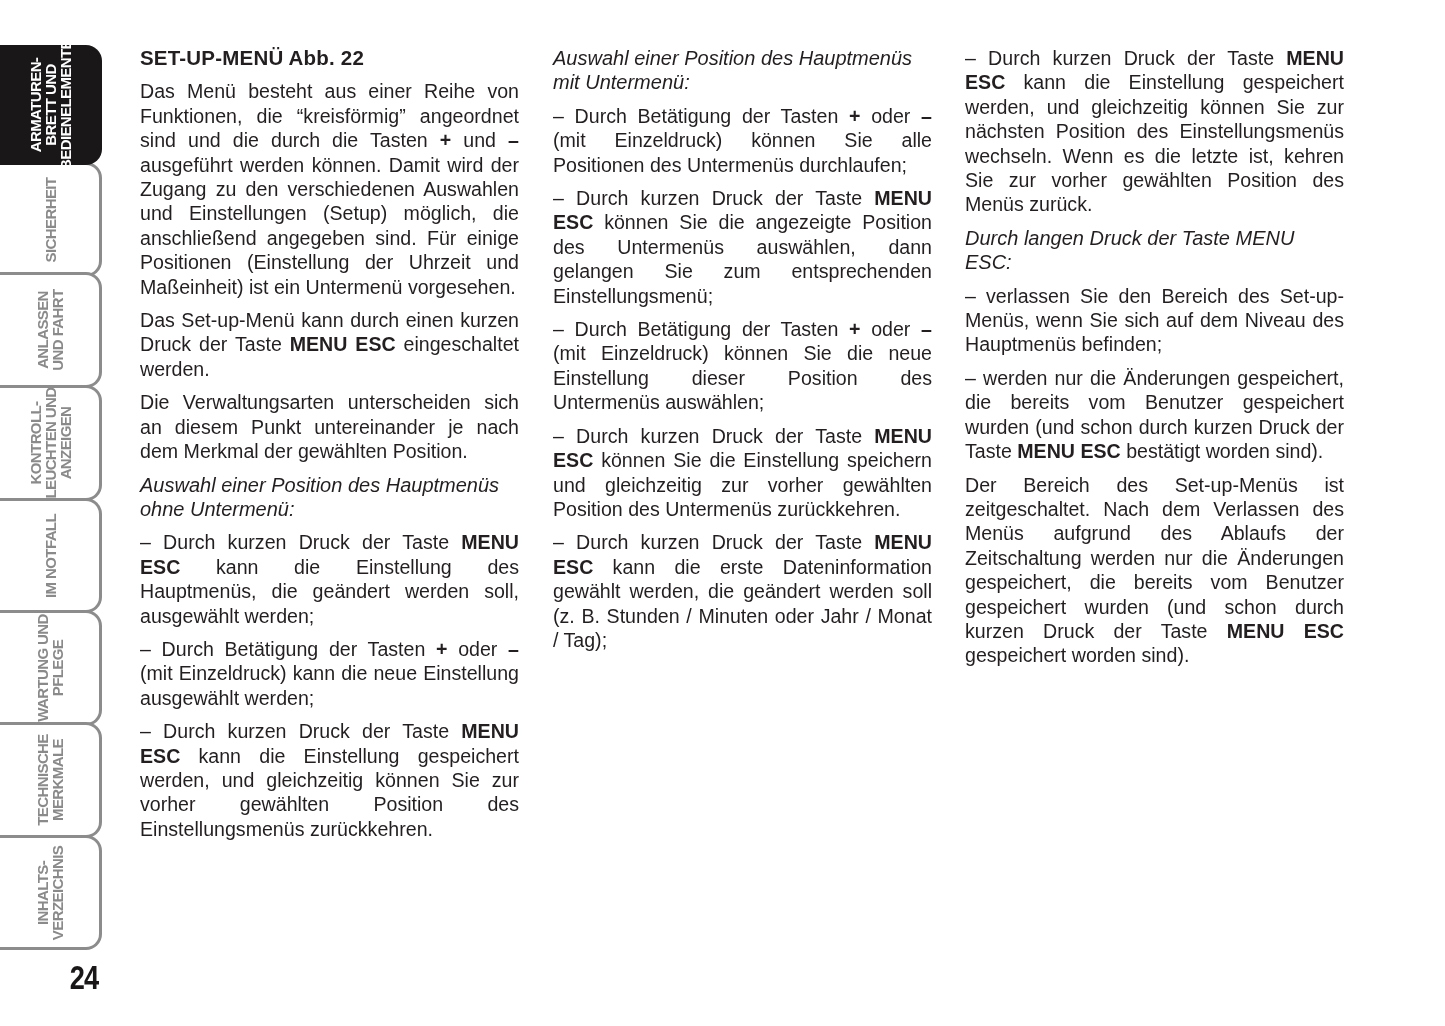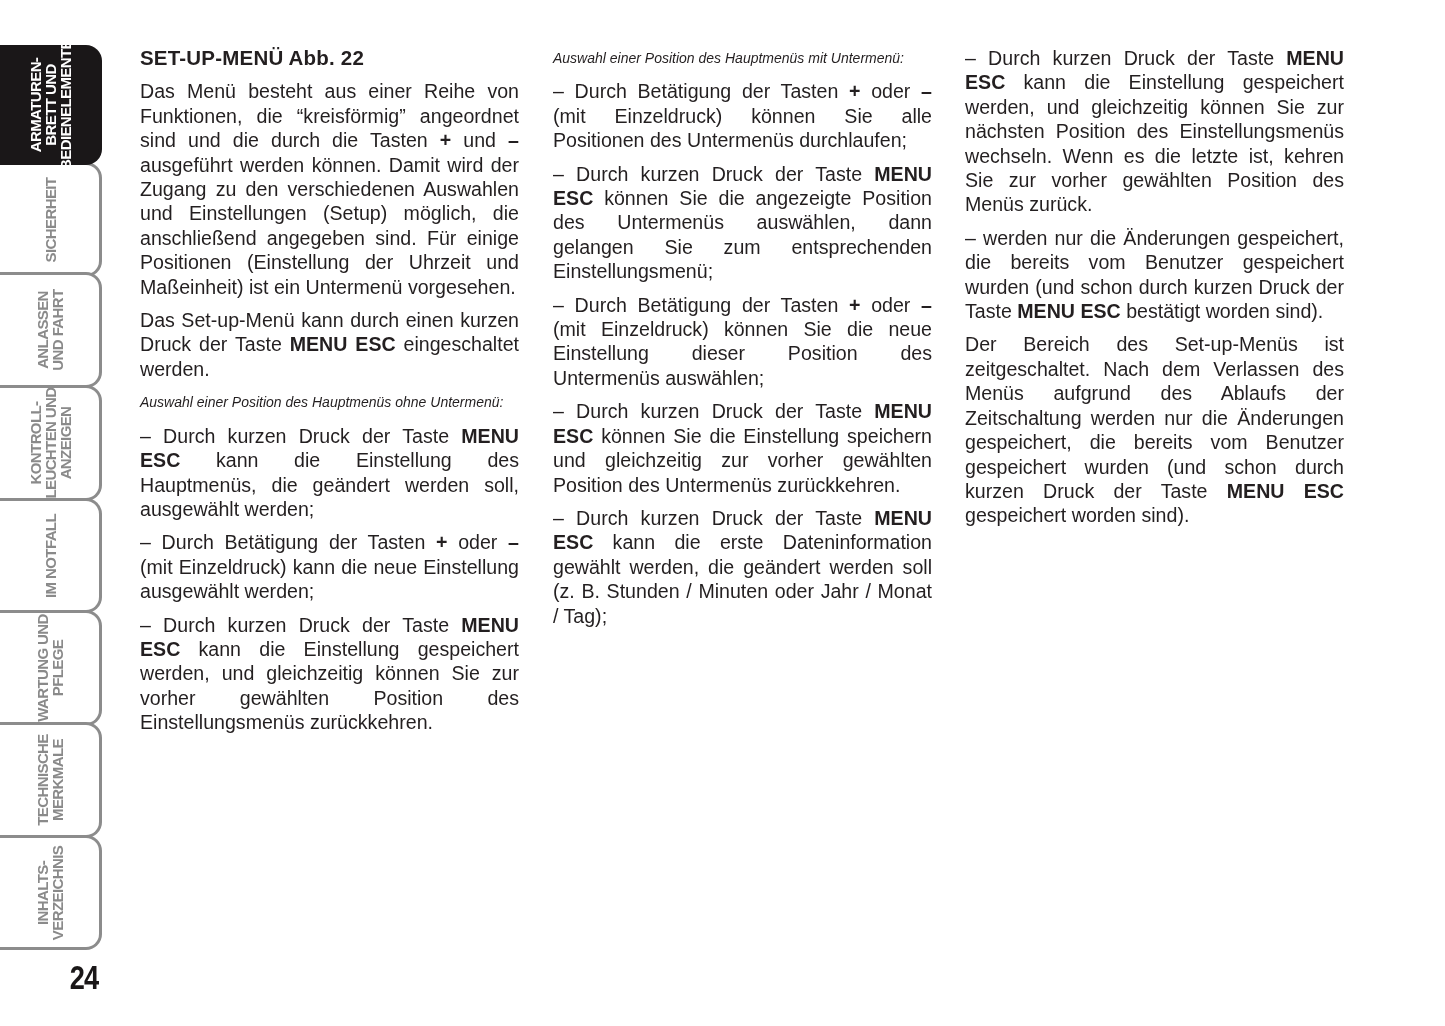--- a/index.html
+++ b/index.html
@@ -25,21 +25,21 @@
                  font-size: 34px; color: #1a1718; transform: scaleX(0.8); letter-spacing: -1px; }
 
   
   .col { position: absolute; top: 46px; width: 379px;
          font-family: "Liberation Sans", sans-serif; font-size: 19.6px;
          line-height: 24.4px; text-align: justify; hyphens: manual; }
   .col1 { left: 140px; }
   .col2 { left: 553px; }
   .col3 { left: 965px; }
   .col p { margin: 0 0 9px 0; }
-  .col p.italic { font-style: italic; font-size: 14px; margin-bottom: 9px; text-align: left; }
+  .col p.italic { font-style: italic; font-size: 20px; margin-bottom: 9px; text-align: left; }
   .heading { font-weight: bold; font-size: 20.5px; margin: 0 0 3px 0; letter-spacing: 0.2px; }
   b { font-weight: bold; }
 </style>
 </head>
 <body>
 
 <nav class="tabs">
   <div class="tab" style="top:117px;height:115px;">
     <span class="tab-label">SICHERHEIT</span>
   </div>
@@ -73,32 +73,35 @@
 BEDIENELEMENTE</span>
   </div>
 </nav>
 
 <div class="page-number">24</div>
 
 <section class="col col1">
   <p class="heading">SET-UP-MENÜ Abb. 22</p>
   <p><span>Das Menü besteht aus einer Reihe von Funktionen, die “kreisförmig” angeordnet sind und die durch die Tasten </span><b>+</b><span> und </span><b>–</b><span> ausgeführt werden können. Damit wird der Zugang zu den verschiedenen Auswahlen und Einstellungen (Setup) möglich, die anschließend angegeben sind. Für einige Positionen (Einstellung der Uhrzeit und Maßeinheit) ist ein Untermenü vorgesehen.</span></p>
   <p><span>Das Set-up-Menü kann durch einen kurzen Druck der Taste </span><b>MENU ESC</b><span> eingeschaltet werden.</span></p>
+  <p>Die Verwaltungsarten unterscheiden sich an diesem Punkt untereinander je nach dem Merkmal der gewählten Position.</p>
   <p class="italic">Auswahl einer Position des Hauptmenüs ohne Untermenü:</p>
   <p><span>– Durch kurzen Druck der Taste </span><b>MENU ESC</b><span> kann die Einstellung des Hauptmenüs, die geändert werden soll, ausgewählt werden;</span></p>
   <p><span>– Durch Betätigung der Tasten </span><b>+</b><span> oder </span><b>–</b><span> (mit Einzeldruck) kann die neue Einstellung ausgewählt werden;</span></p>
   <p><span>– Durch kurzen Druck der Taste </span><b>MENU ESC</b><span> kann die Einstellung gespeichert werden, und gleichzeitig können Sie zur vorher gewählten Position des Einstellungsmenüs zurückkehren.</span></p>
 </section>
 
 <section class="col col2">
   <p class="italic">Auswahl einer Position des Hauptmenüs mit Untermenü:</p>
   <p><span>– Durch Betätigung der Tasten </span><b>+</b><span> oder </span><b>–</b><span> (mit Einzeldruck) können Sie alle Positionen des Untermenüs durchlaufen;</span></p>
   <p><span>– Durch kurzen Druck der Taste </span><b>MENU ESC</b><span> können Sie die angezeigte Position des Untermenüs auswählen, dann gelangen Sie zum entsprechenden Einstellungsmenü;</span></p>
   <p><span>– Durch Betätigung der Tasten </span><b>+</b><span> oder </span><b>–</b><span> (mit Einzeldruck) können Sie die neue Einstellung dieser Position des Untermenüs auswählen;</span></p>
   <p><span>– Durch kurzen Druck der Taste </span><b>MENU ESC</b><span> können Sie die Einstellung speichern und gleichzeitig zur vorher gewählten Position des Untermenüs zurückkehren.</span></p>
   <p><span>– Durch kurzen Druck der Taste </span><b>MENU ESC</b><span> kann die erste Dateninformation gewählt werden, die geändert werden soll (z. B. Stunden / Minuten oder Jahr / Monat / Tag);</span></p>
 </section>
 
 <section class="col col3">
   <p><span>– Durch kurzen Druck der Taste </span><b>MENU ESC</b><span> kann die Einstellung gespeichert werden, und gleichzeitig können Sie zur nächsten Position des Einstellungsmenüs wechseln. Wenn es die letzte ist, kehren Sie zur vorher gewählten Position des Menüs zurück.</span></p>
+  <p class="italic">Durch langen Druck der Taste MENU ESC:</p>
+  <p>– verlassen Sie den Bereich des Set-up-Menüs, wenn Sie sich auf dem Niveau des Hauptmenüs befinden;</p>
   <p><span>– werden nur die Änderungen gespeichert, die bereits vom Benutzer gespeichert wurden (und schon durch kurzen Druck der Taste </span><b>MENU ESC</b><span> bestätigt worden sind).</span></p>
   <p><span>Der Bereich des Set-up-Menüs ist zeitgeschaltet. Nach dem Verlassen des Menüs aufgrund des Ablaufs der Zeitschaltung werden nur die Änderungen gespeichert, die bereits vom Benutzer gespeichert wurden (und schon durch kurzen Druck der Taste </span><b>MENU ESC</b><span> gespeichert worden sind).</span></p>
 </section>
 
 </body></html>

